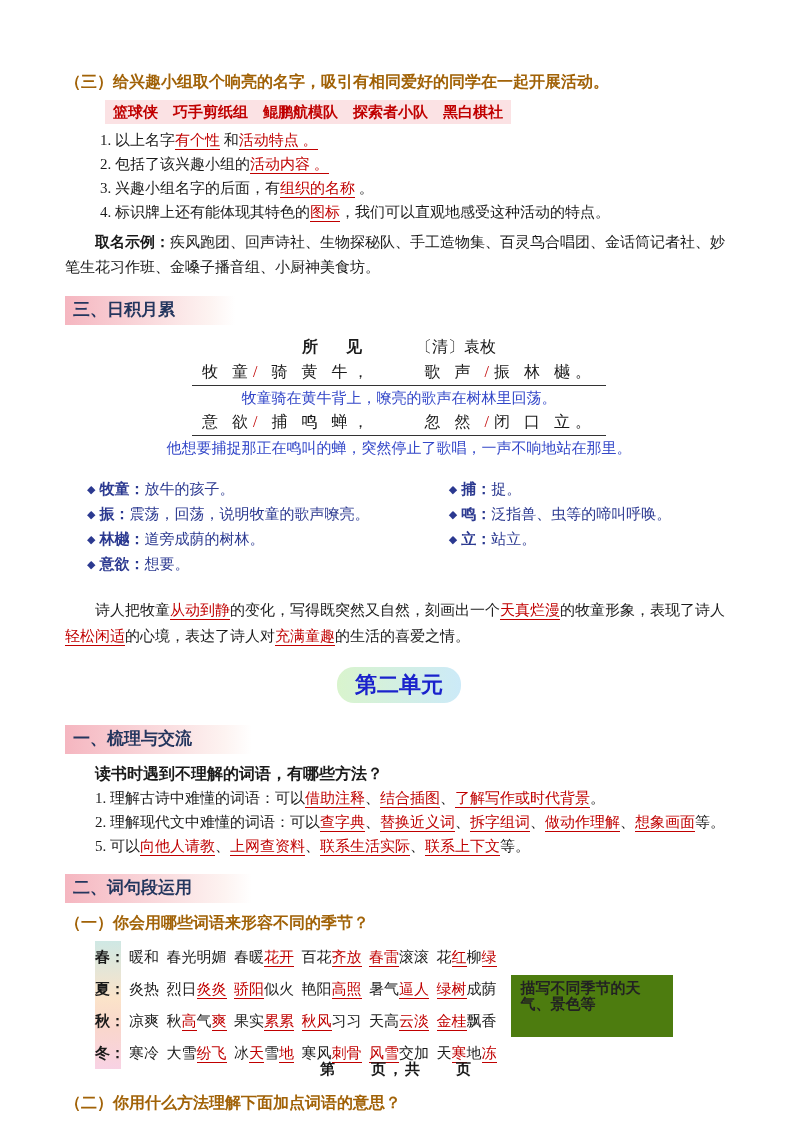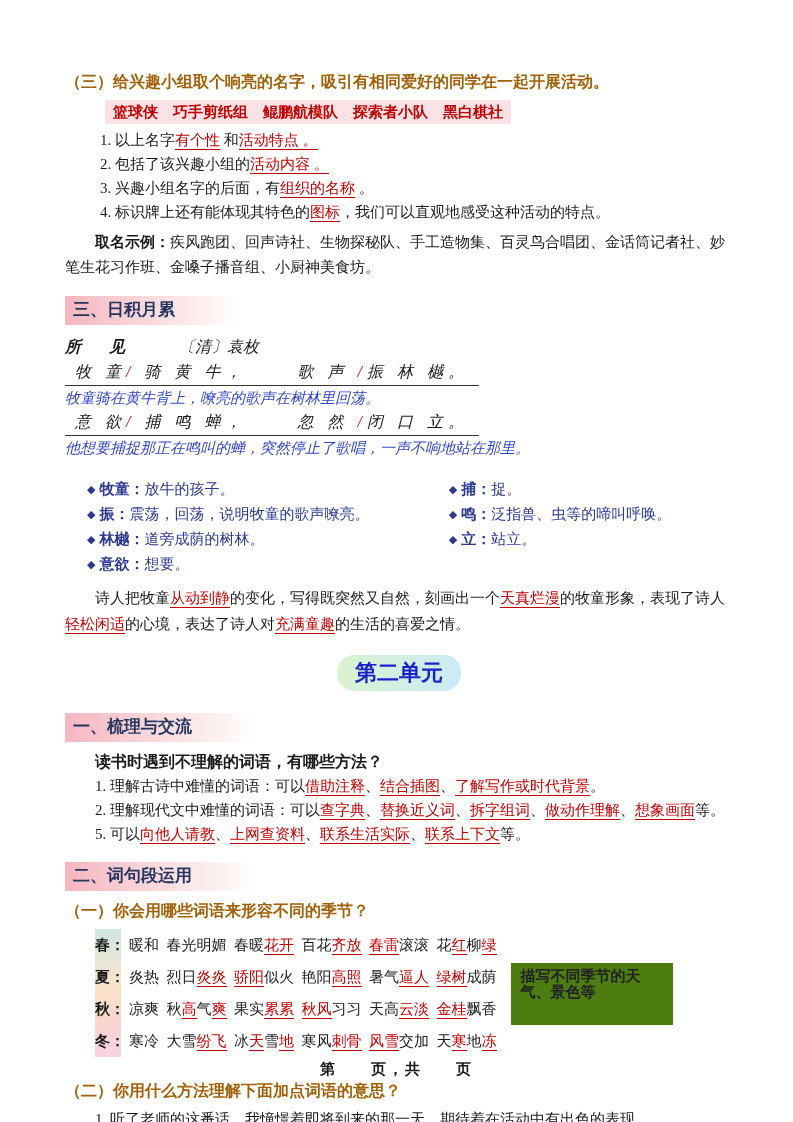--- a/index.html
+++ b/index.html
@@ -40,41 +40,41 @@
     display: inline-block;
     margin: 2px 0 4px 40px;
     background: #fbe2e4;
     color: #c00000; font-weight: bold;
     padding: 2px 8px; line-height: 20px;
   }
   .num-item { margin-left: 35px; line-height: 24px; }
   .indent-para { text-indent: 2em; line-height: 25px; margin-top: 6px; }
 
   
-  .poem { text-align: left; margin-top: 2px; font-style: italic; }
+  .poem { text-align: center; margin-top: 2px; }
   .poem-title { font-size: 16px; line-height: 24px; }
   .poem-title .t { font-weight: bold; letter-spacing: 6px; }
   .poem-line {
     display: inline-block;
     border-bottom: 1.5px solid #333;
     letter-spacing: 5px; font-size: 16px;
     line-height: 22px; padding: 0 10px 2px 10px;
     margin-top: 2px;
   }
   .poem-trans { color: #3246c8; line-height: 22px; margin-top: 1px; }
 
   
   .defs { display: flex; margin: 18px 0 0 22px; color: #2b3990; }
   .defs .col-l { width: 56%; }
   .defs .col-r { width: 44%; }
   .def-item { line-height: 25px; }
   .def-item .bullet { font-size: 11px; vertical-align: 1px; margin-right: 4px; }
   .def-item .term { font-weight: bold; }
 
-  .summary { text-indent: 2em; line-height: 26px; margin-top: 8px; }
+  .summary { text-indent: 2em; line-height: 26px; margin-top: 20px; }
 
   
   .unit-box-wrap { text-align: center; margin: 18px 0 6px 0; }
   .unit-box {
     display: inline-block;
     font-family: "Liberation Sans", sans-serif;
     font-weight: bold; font-size: 22px; color: #1a22cc;
     background: linear-gradient(to right, #d9f4cd, #cceaf8);
     border-radius: 17px;
     padding: 5px 18px; line-height: 26px;

